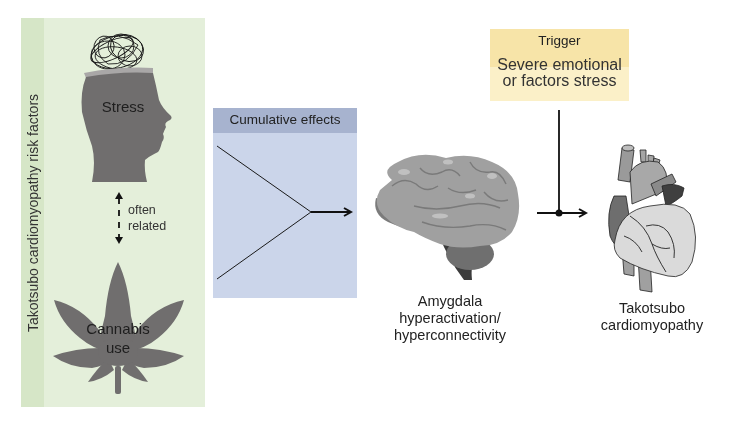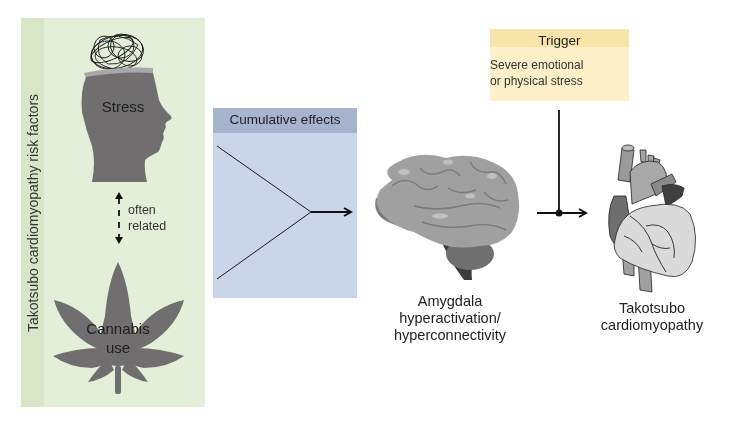--- a/index.html
+++ b/index.html
@@ -14,44 +14,44 @@
     #risk-title span { position: absolute; left: 50%; top: 50%; white-space: nowrap;
        transform: translate(-50%, -50%) rotate(-90deg); font-size: 14px; color: #333; }
 
     
     #cum-box { left: 213px; top: 108px; width: 144px; height: 190px; background: #cbd5ea; }
     #cum-header { left: 213px; top: 108px; width: 144px; height: 25px; background: #a7b3cf;
        font-size: 13.5px; line-height: 23px; text-align: center; color: #222; }
 
     
     #trig-box { left: 490px; top: 29px; width: 139px; height: 72px; background: #fbf0c8; }
-    #trig-header { left: 490px; top: 29px; width: 139px; height: 18px; background: #f7e4a8;
+    #trig-header { left: 490px; top: 29px; width: 139px; height: 38px; background: #f7e4a8;
        font-size: 13.5px; line-height: 23px; text-align: center; color: #222; }
-    #trig-body { left: 490px; top: 57px; width: 139px; font-size: 12px; line-height: 16px;
-       color: #333; }
+    #trig-body { left: 490px; top: 57px; width: 139px; font-size: 16px; line-height: 16px;
+       text-align: center; color: #333; }
 
     svg { position: absolute; left: 0; top: 0; }
   </style>
 </head>
 <body>
 
 <div class="abs" id="risk-panel"></div>
 <div class="abs" id="risk-strip"></div>
 <div class="abs" id="risk-title">
   <span>Takotsubo cardiomyopathy risk factors</span>
 </div>
 
 <div class="abs" id="cum-box"></div>
 <div class="abs" id="cum-header">Cumulative effects</div>
 
 <div class="abs" id="trig-box"></div>
 <div class="abs" id="trig-header">Trigger</div>
 <div class="abs" id="trig-body">
   <div>Severe emotional</div>
-  <div>or physical stress</div>
+  <div>or factors stress</div>
 </div>
 
 <svg width="754" height="424" viewBox="0 0 754 424">
   <defs>
     <marker id="arrowhead" markerWidth="10" markerHeight="10" refX="8" refY="5" orient="auto" markerUnits="userSpaceOnUse">
       <path d="M1,1 L8,5 L1,9" fill="none" stroke="#111" stroke-width="2"></path>
     </marker>
     <marker id="tri" markerWidth="8" markerHeight="8" refX="4" refY="4" orient="auto" markerUnits="userSpaceOnUse">
       <path d="M0,0 L8,4 L0,8 Z" fill="#111"></path>
     </marker>

